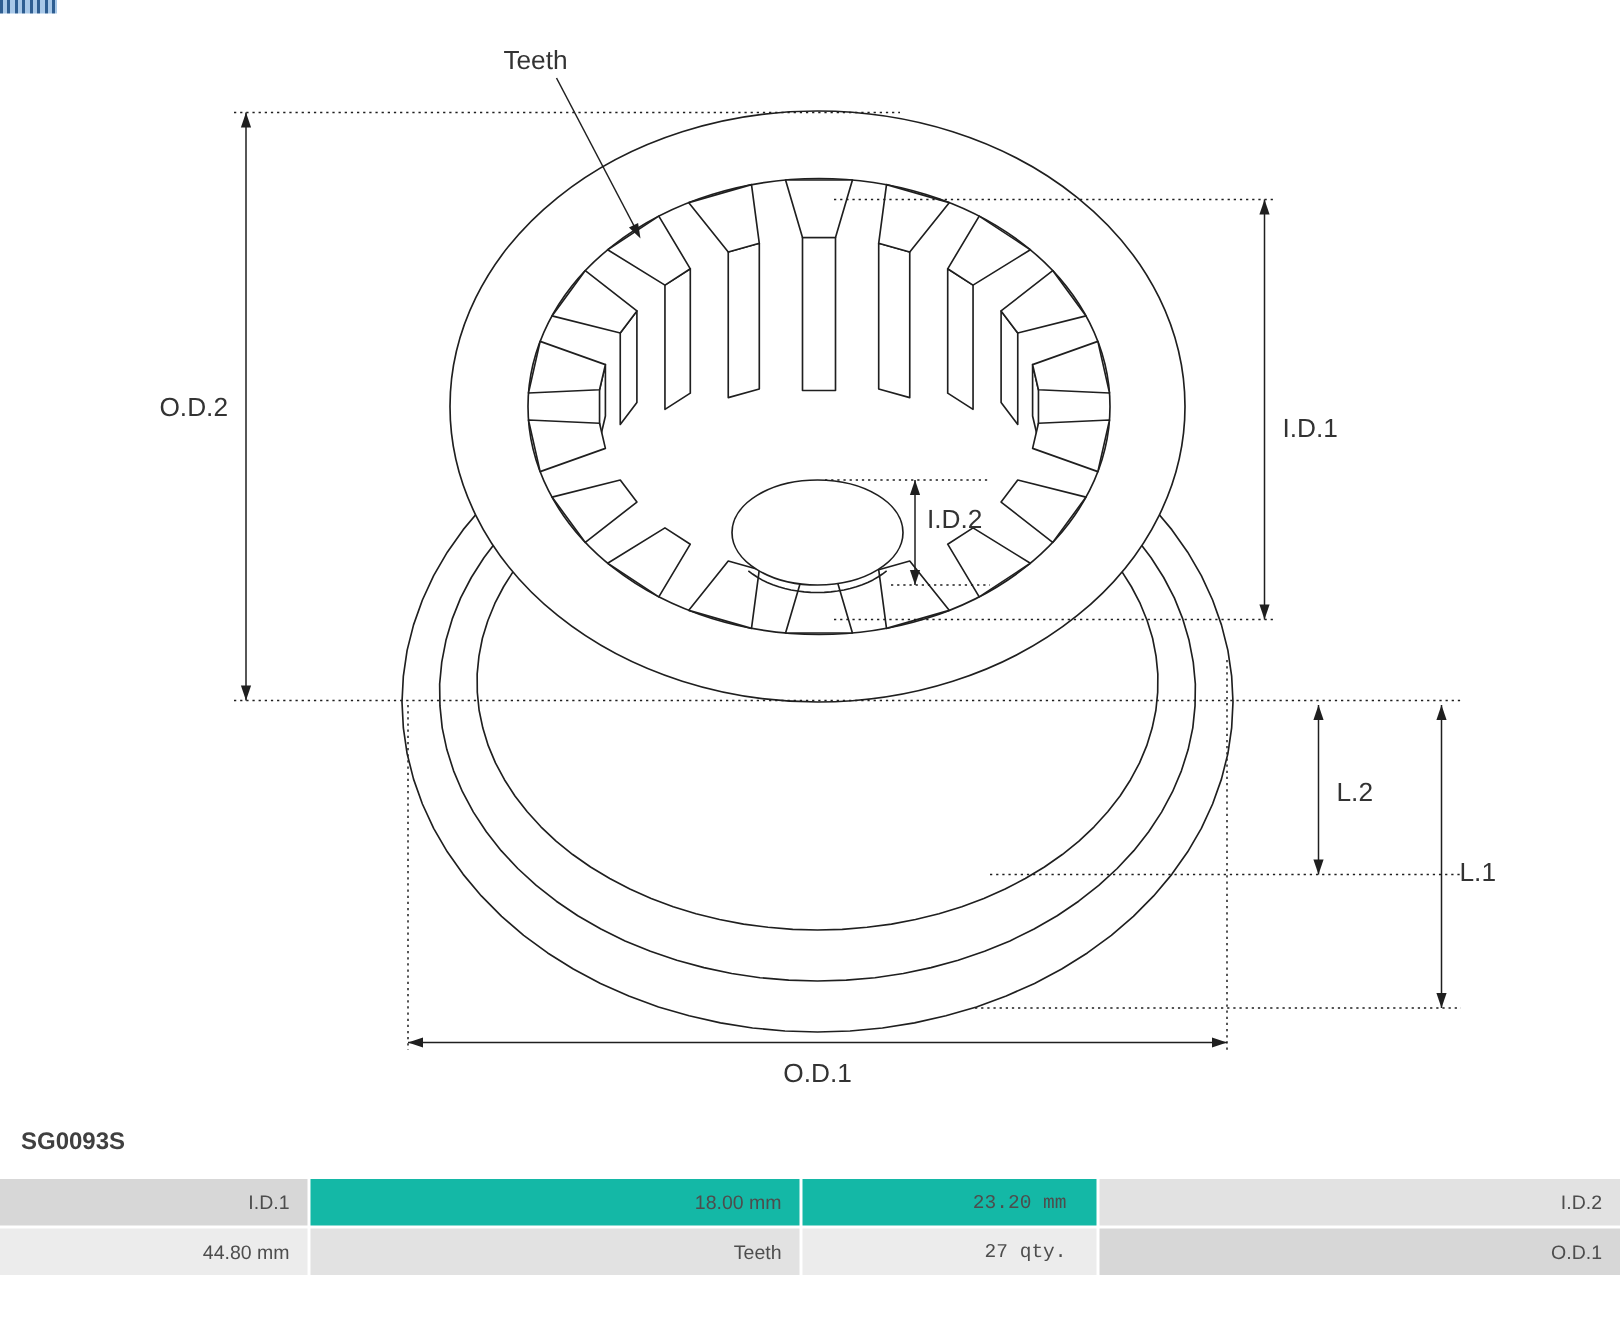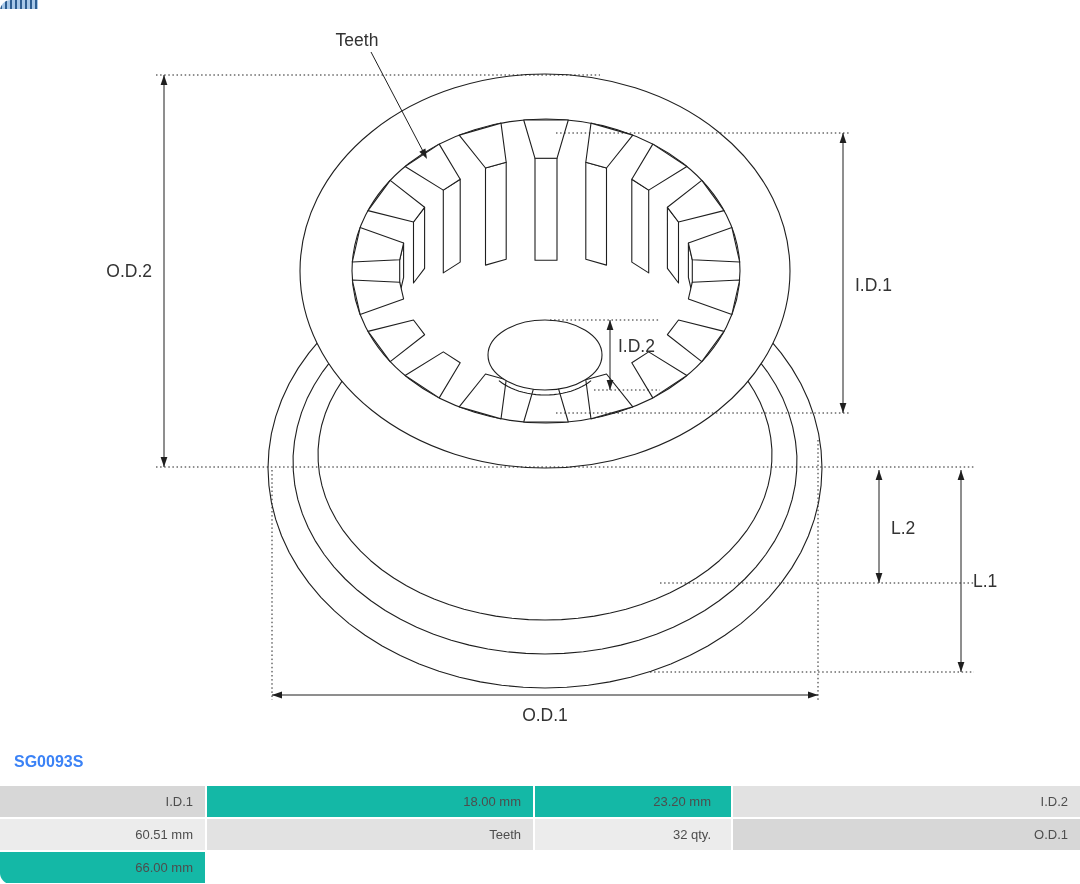--- a/index.html
+++ b/index.html
@@ -1,43 +1,42 @@
 <!DOCTYPE html>
 <html><head>
 <meta charset="utf-8">
 <style>
   * { margin:0; padding:0; box-sizing:border-box; }
   html, body { background:#ffffff; }
   .page {
     width:1080px; height:884px; position:relative; overflow:hidden;
     background:#ffffff;
     font-family:"Liberation Sans", "DejaVu Sans", sans-serif;
-    border-radius:11px;
   }
   .artifact {
     position:absolute; left:0; top:0; width:38px; height:9px;
     background:repeating-linear-gradient(90deg,#2e5e92 0 2px,#a8c8e8 2px 5px);
   }
   svg.drawing { display:block; }
   .partnum {
     margin:4px 0 12px 14px; height:24px; line-height:24px;
-    font-size:16px; font-weight:bold; color:#3b82f6;
+    font-size:16px; font-weight:bold; color:#404040;
   }
   .spec-table {
     margin-top:6px;
     display:grid;
     grid-template-columns:205px 326px 196px auto;
     gap:2px;
     background:#ffffff;
   }
   .cell {
     height:31px; line-height:31px; font-size:13px; color:#4d4d4d;
     text-align:right; padding-right:12px; overflow:hidden; white-space:nowrap;
   }
-  .cell.last { padding-right:20px; }
+  .cell.last { padding-right:20px;font-family:Liberation Mono, monospace; }
   .k-a { background:#d7d7d7; }
   .v-a { background:#14b8a6; }
   .k-b { background:#e2e2e2; }
   .v-b { background:#ececec; }
   .blank { background:#ffffff; }
 </style>
 </head>
 <body>
 
 <div class="page">
@@ -123,23 +122,22 @@
   </svg>
 
   <div class="partnum">SG0093S</div>
 
   <div class="spec-table">
     <div class="cell k-a">I.D.1</div>
     <div class="cell v-a">18.00 mm</div>
     <div class="cell v-a last">23.20 mm</div>
 
     <div class="cell k-b">I.D.2</div>
-    <div class="cell v-b">60.51 mm</div>
+    <div class="cell v-b">44.80 mm</div>
     <div class="cell k-b">Teeth</div>
-    <div class="cell v-b last">32 qty.</div>
+    <div class="cell v-b last">27 qty.</div>
 
     <div class="cell k-a">O.D.1</div>
-    <div class="cell v-a">66.00 mm</div>
     <div class="cell blank"></div>
     <div class="cell blank last"></div>
   </div>
 
 </div>
 
 </body></html>

